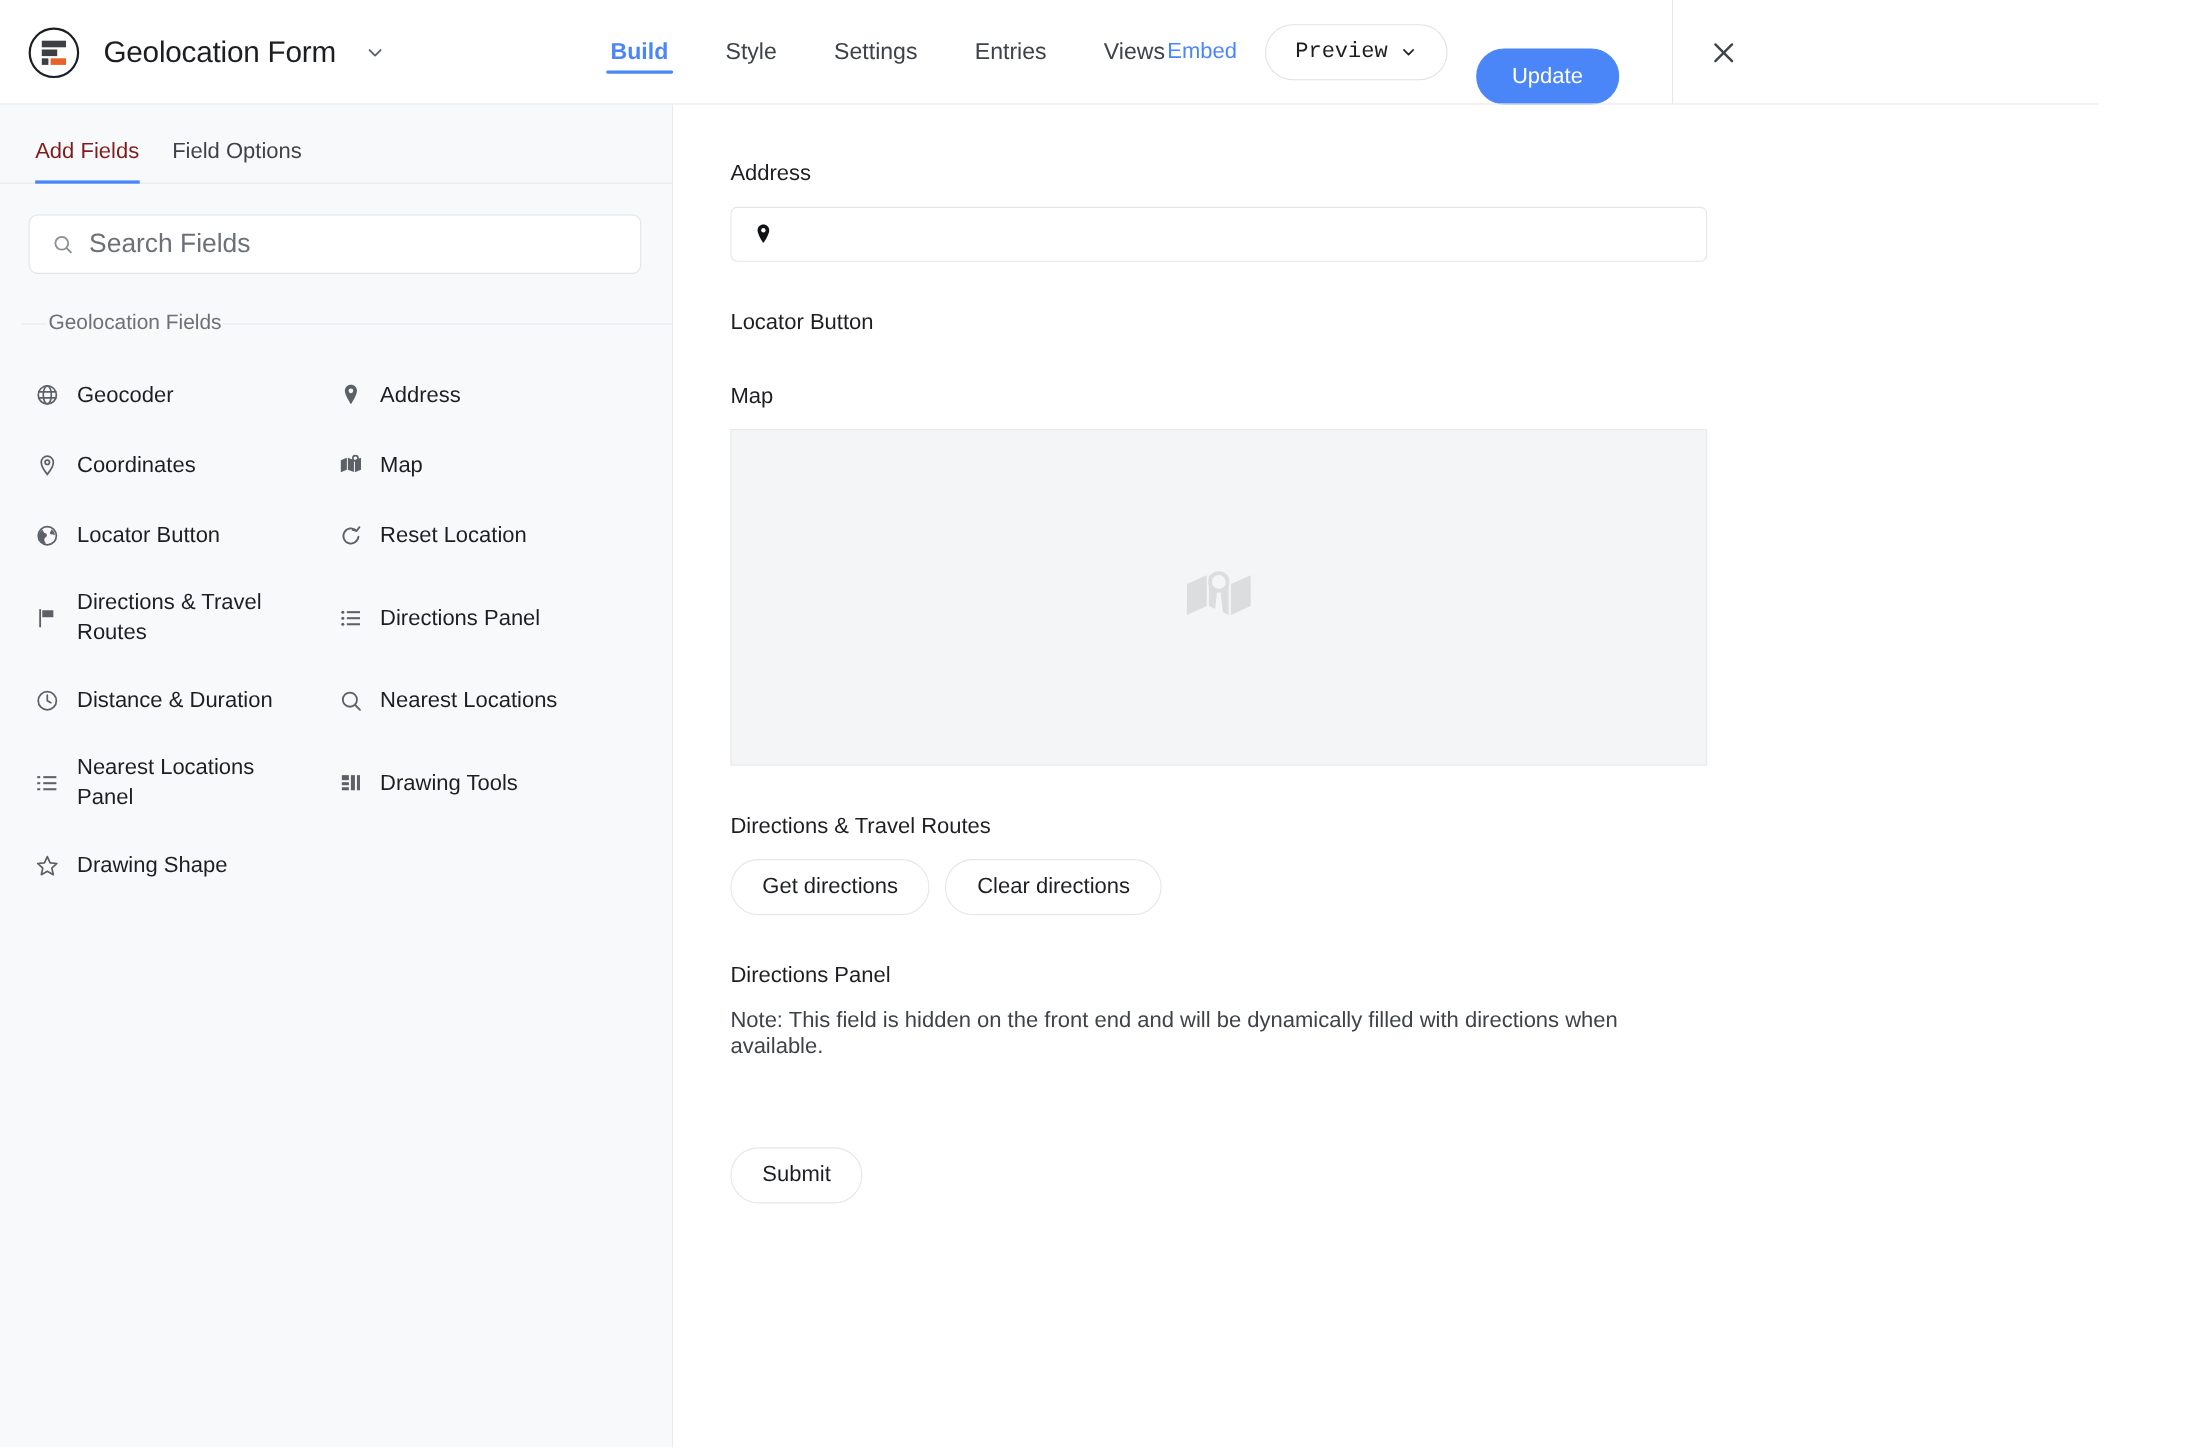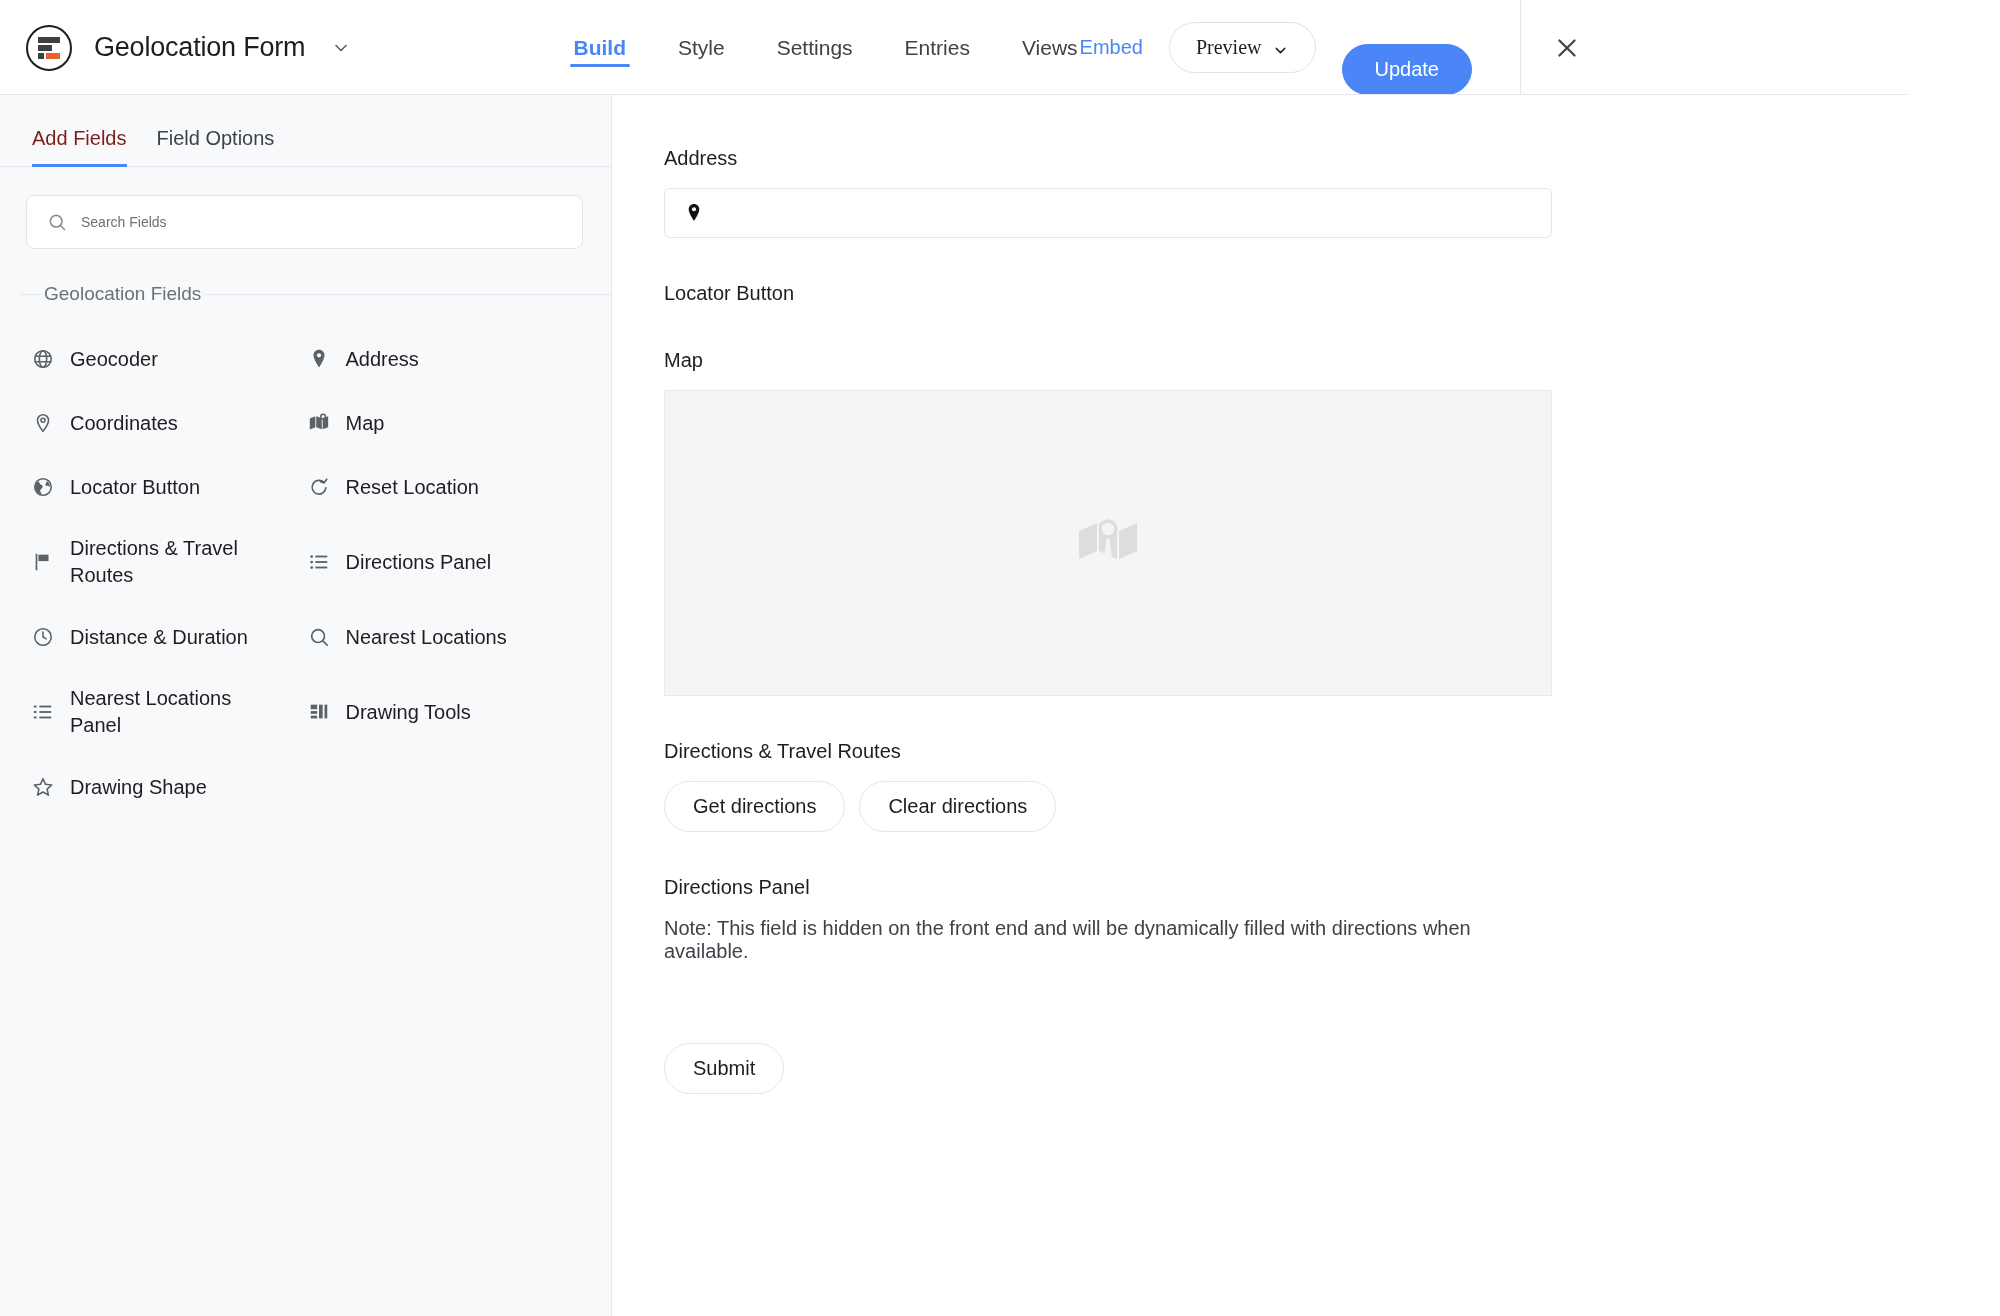--- a/index.html
+++ b/index.html
@@ -50,22 +50,22 @@
   }
 
   .header-right {
     margin-left: auto; display: flex; align-items: center; gap: 26px;
     padding-right: 0; height: 100%;
   }
   .embed-link { font-size: 20px; color: #4a86f7; cursor: pointer; }
   .btn-pill {
     border: 1px solid #dfe2e6; background: #fff; border-radius: 999px;
     font-size: 20px; color: #1c1e21; padding: 13px 26px; cursor: pointer;
-    display: flex; align-items: flex-end; gap: 10px; white-space: nowrap;
-    font-family: Liberation Serif, serif;
+    display: flex; align-items: center; gap: 10px; white-space: nowrap;
+    font-family: Liberation Mono, monospace;
   }
   .btn-primary {
     background: #4a86f7; border: 1px solid #4a86f7; color: #fff;
     border-radius: 999px; font-size: 20px; padding: 13px 32px; cursor: pointer;
     font-family: "Liberation Sans", sans-serif;
     margin-top: 44px;
   }
   .close-wrap {
     width: 92px; height: 95px; display: flex; align-items: center; justify-content: center;
     border-left: 1px solid #e6e8eb; margin-left: 22px; cursor: pointer;
@@ -98,21 +98,21 @@
     content: ""; position: absolute; left: 0; right: 0; bottom: -1px;
     height: 3px; background: #4a86f7;
   }
   .search-wrap { padding: 28px 28px 0 26px; }
   .search-box {
     height: 54px; background: #fff; border: 1px solid #e1e4e8; border-radius: 8px;
     display: flex; align-items: center; gap: 14px; padding: 0 20px;
   }
   .search-box input {
     border: none; outline: none; background: transparent;
-    font-size: 14px; color: #6b7177; width: 100%;
+    font-size: 24px; color: #6b7177; width: 100%;
     font-family: "Liberation Sans", sans-serif;
   }
   .search-box input::placeholder { color: #6b7177; }
 
   .group-header {
     display: flex; align-items: center; gap: 2px;
     padding: 34px 0 0 20px; margin-right: 0; justify-content: flex-end;
   }
   .group-header .line { flex: 1; height: 1px; background: #e6e8eb; }
   .group-header .line.short { flex: 0 0 22px; }

